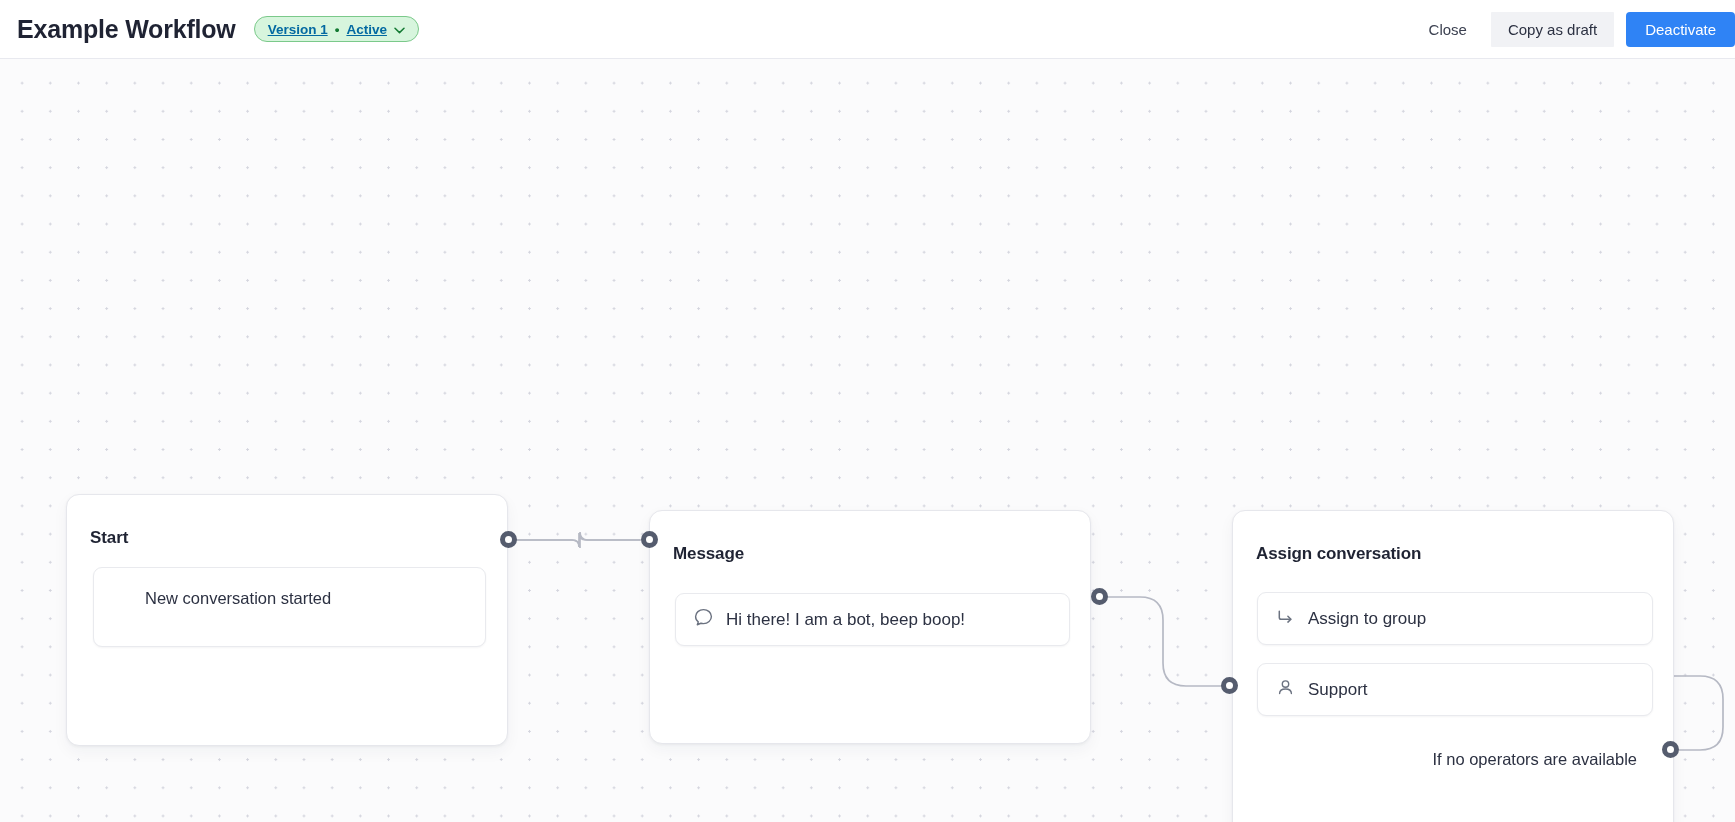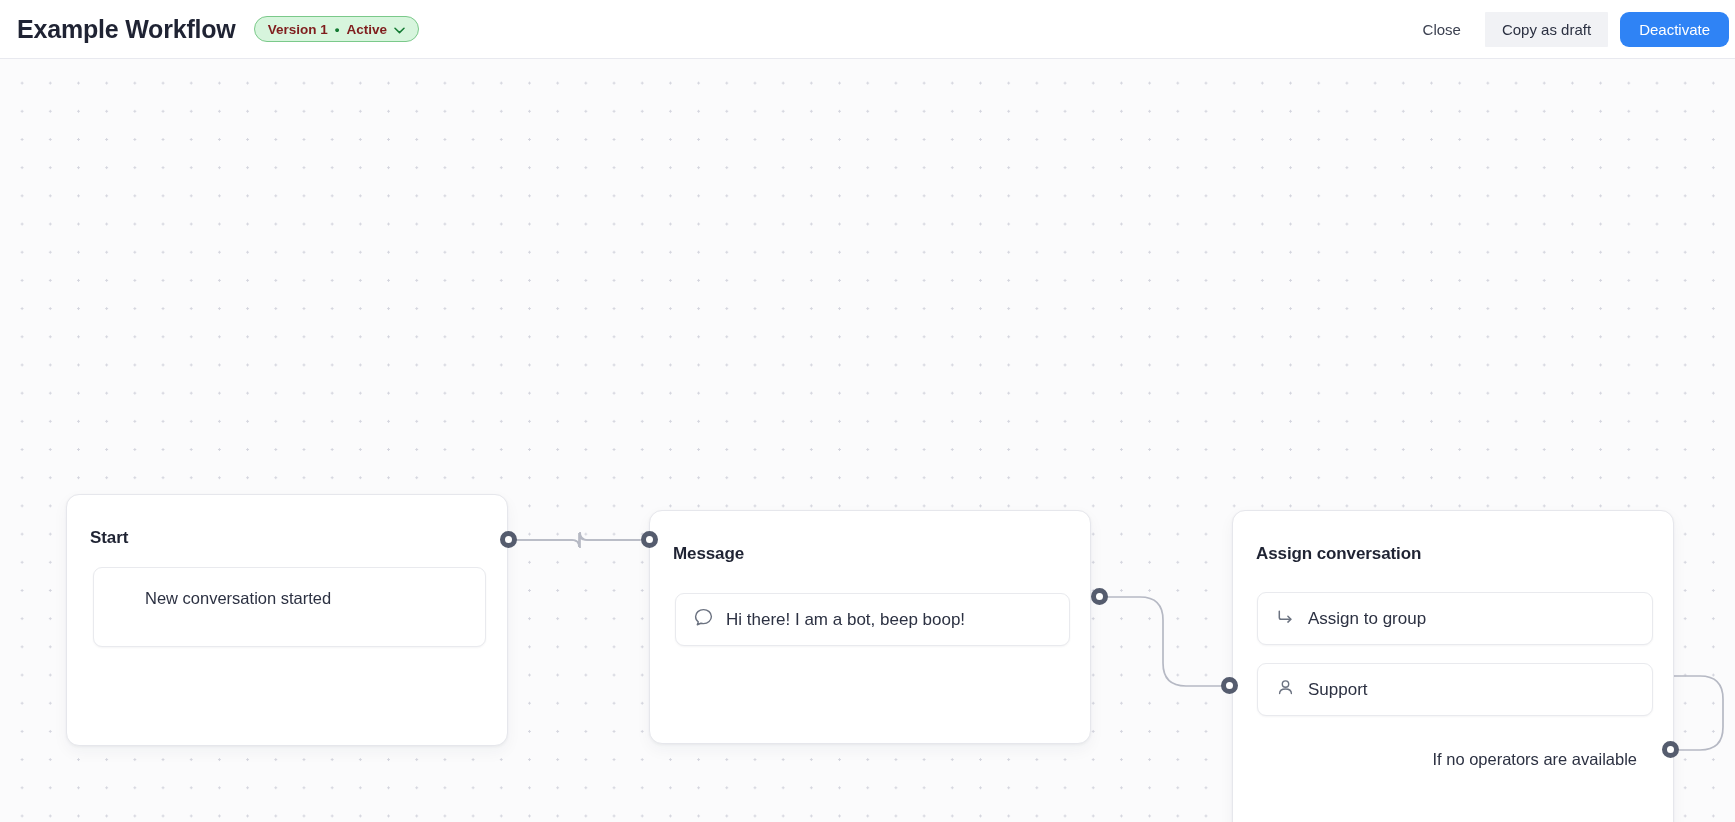--- a/index.html
+++ b/index.html
@@ -30,21 +30,21 @@
     height: 26px;
     display: flex; align-items: center; gap: 7px;
     padding: 0 13px;
     border: 1px solid #7bc98a;
     background: #d7f5dd;
     border-radius: 13px;
     cursor: pointer;
     white-space: nowrap;
   }
   .version-badge .vtext {
-    font-size: 13.5px; font-weight: bold; color: #7f1d1d;
+    font-size: 13.5px; font-weight: bold; color: #0369a1; text-decoration: underline;
   }
   .version-badge .vdot {
     font-size: 13.5px; font-weight: bold; color: #147a33;
   }
   .chev { display: block; }
 
   .header-spacer { flex: 1 1 auto; }
 
   .btn-close {
     font-size: 15px; color: #3b4050;
@@ -55,23 +55,23 @@
   .btn-draft {
     font-size: 15px; color: #2c3142;
     background: #f1f2f5; border: none;
     border-radius: 1px;
     padding: 9px 17px; cursor: pointer; margin-left: 10px;
     font-family: inherit; white-space: nowrap;
   }
   .btn-deactivate {
     font-size: 15px; color: #ffffff;
     background: #2f83f5; border: none;
-    border-radius: 9px;
+    border-radius: 4px;
     padding: 9px 19px; cursor: pointer;
-    margin-left: 12px; margin-right: 6px;
+    margin-left: 12px; margin-right: 0;
     font-family: inherit; white-space: nowrap;
   }
 
   
   .canvas {
     position: absolute; left: 0; top: 59px;
     width: 1735px; height: 763px;
     background-color: #fbfbfc;
     background-image: radial-gradient(circle, #d4d5de 1.1px, transparent 1.2px);
     background-size: 28.2px 28.2px;

